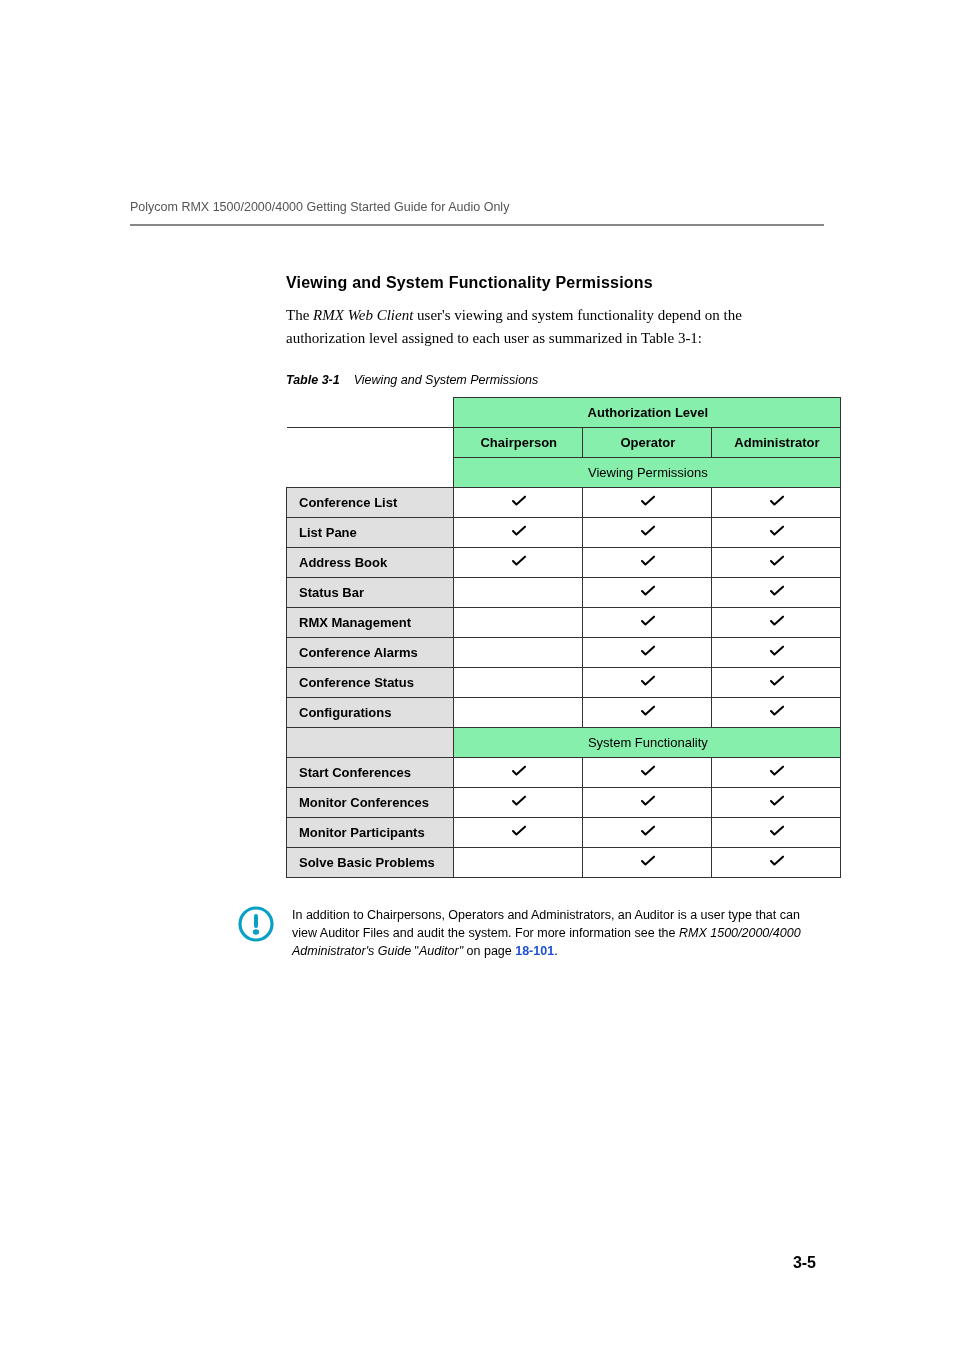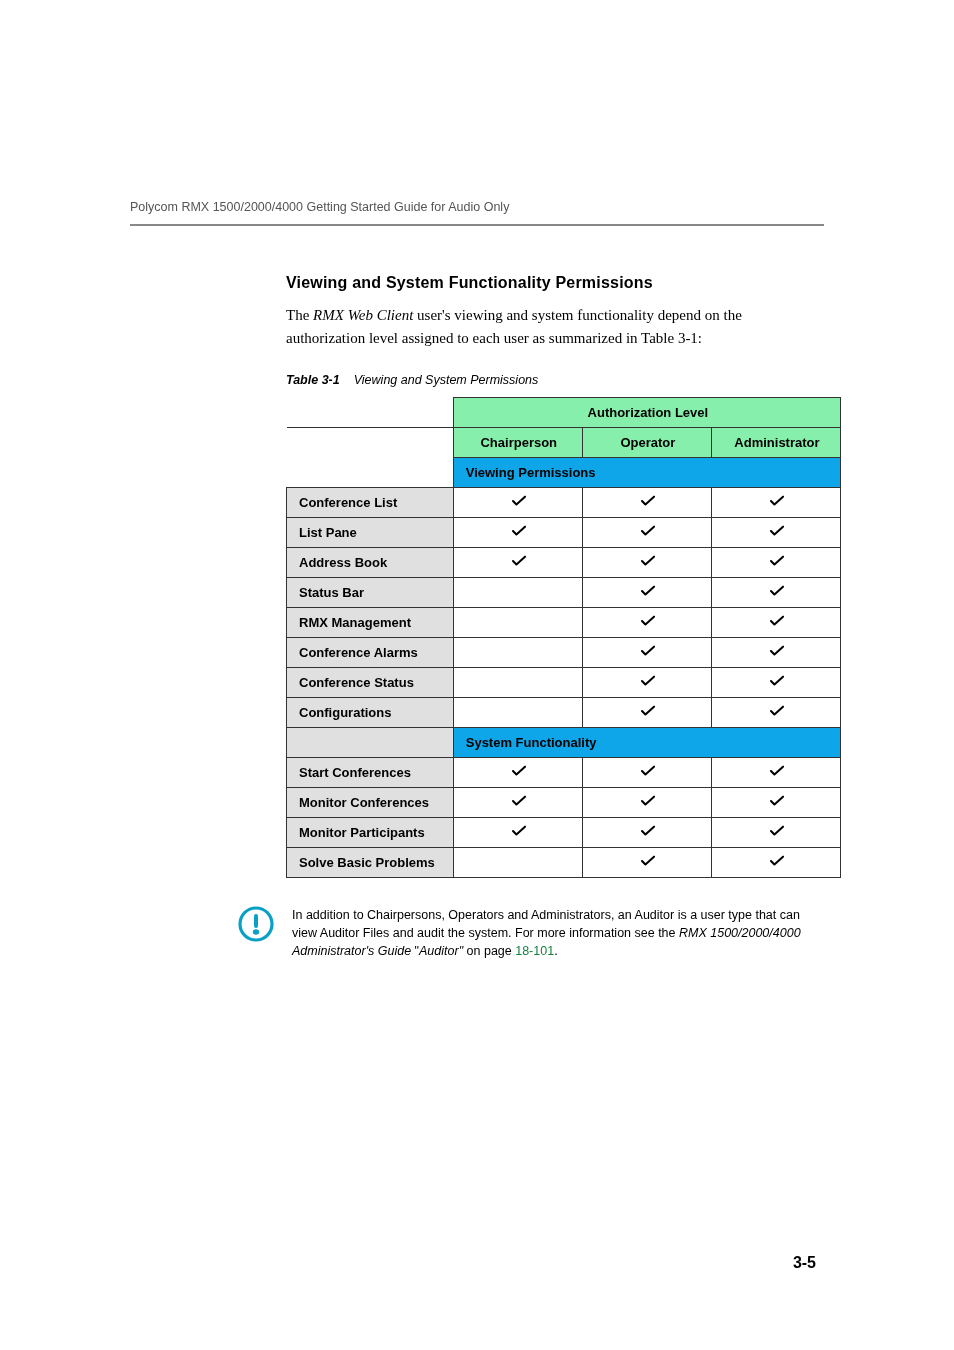--- a/index.html
+++ b/index.html
@@ -76,41 +76,42 @@
     }
     .cell {
       text-align: center;
       width: 120px;
     }
     .check svg {
       width: 14px;
       height: 12px;
     }
     .span-hdr {
-      background: #0ea5e9;
-      font-weight: 700;
+      background: #86efac;
+      font-weight: 400;
+      text-align: center;
     }
     .note {
       display: flex;
       align-items: flex-start;
       gap: 18px;
       margin-top: 28px;
       margin-left: -48px;
     }
     .note-icon {
       width: 36px;
       height: 36px;
       flex-shrink: 0;
     }
     .note-text {
       font-size: 12.5px;
       line-height: 1.45;
     }
     .note-text .italic { font-style: italic; }
-    .note-text .link { color: #15803d; font-weight: 400; }
+    .note-text .link { color: #1d4ed8; font-weight: 700; }
     .page-num {
       position: absolute;
       bottom: 78px;
       right: 138px;
       font-size: 16px;
       font-weight: 700;
     }
     .blank-corner {
       border-top: none !important;
       border-left: none !important;

